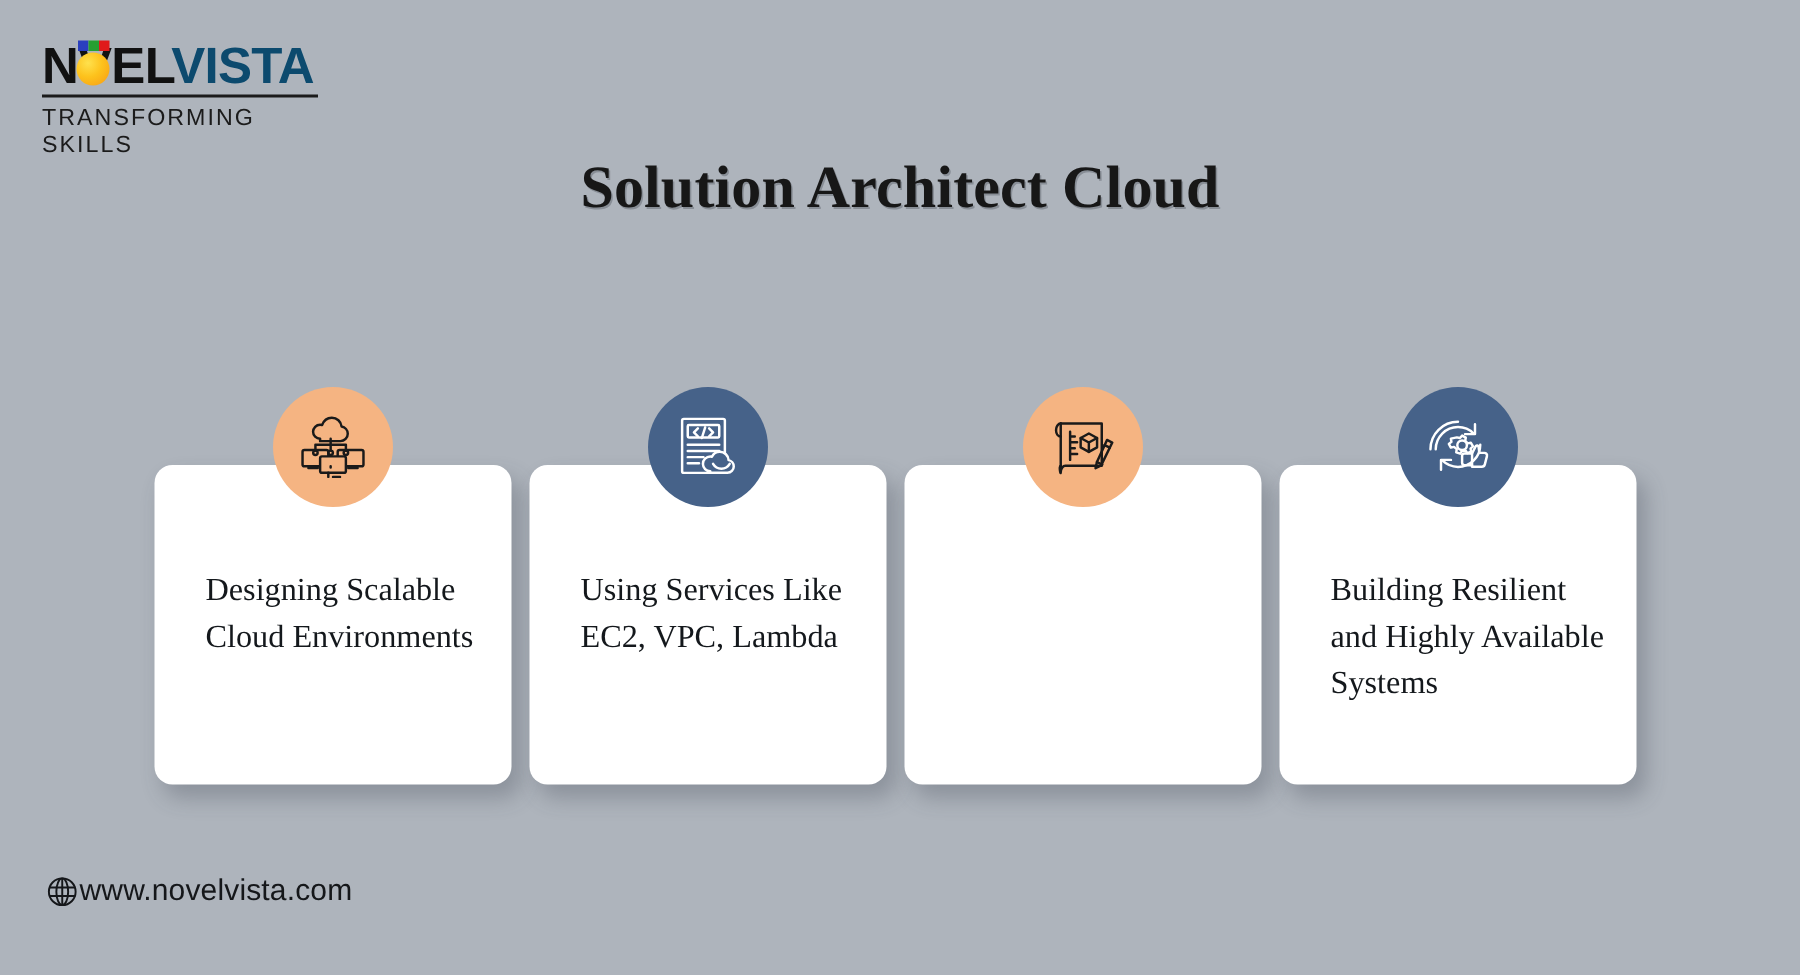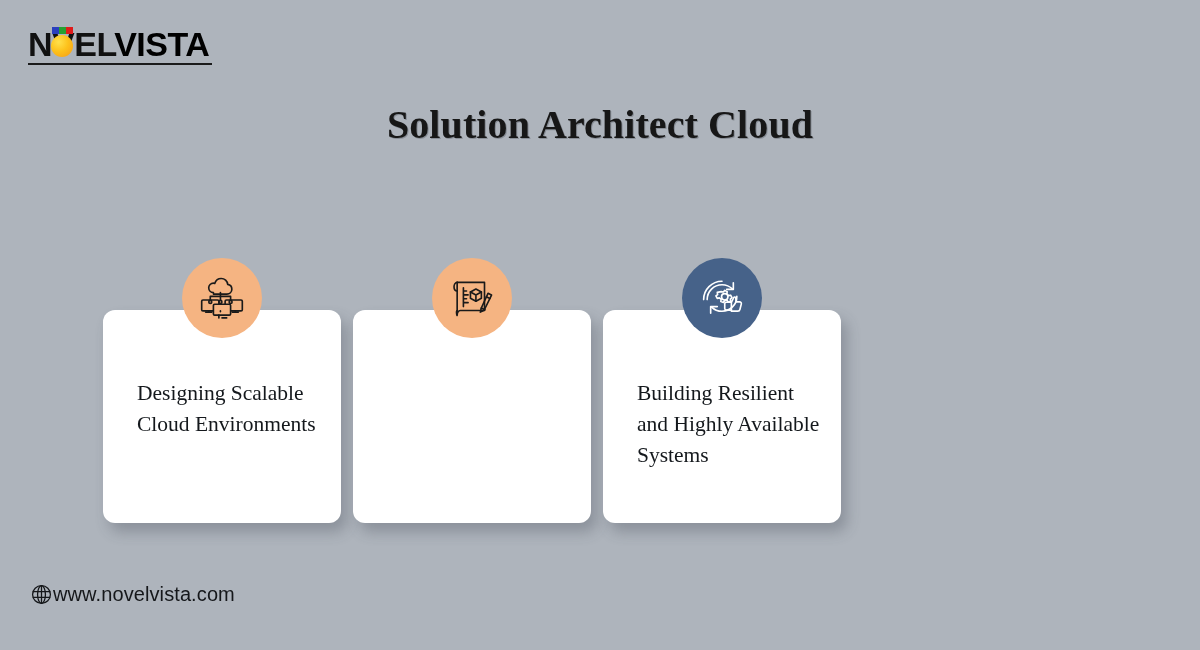--- a/index.html
+++ b/index.html
@@ -27,21 +27,21 @@
     height: 36px;
     white-space: nowrap;
     font-family: "Liberation Sans", sans-serif;
     font-weight: bold;
     font-size: 34px;
     letter-spacing: -0.5px;
     line-height: 36px;
   }
   .logo-novel-n { color: #111111; }
   .logo-novel-rest { color: #111111; }
-  .logo-vista { color: #000000; }
+  .logo-vista { color: #0c4a6e; }
   #logo-dot {
     position: absolute;
     left: 23px;
     top: 9px;
     width: 22px;
     height: 22px;
     border-radius: 50%;
     background: radial-gradient(circle at 35% 32%, #ffe14d 0%, #fdc21c 45%, #f79a14 100%);
   }
   #logo-squares {
@@ -165,20 +165,21 @@
   <div id="logo-wordmark">
     <span class="logo-novel-n">N</span><span class="logo-novel-rest">VEL</span><span class="logo-vista">VISTA</span>
     <span id="logo-dot"></span>
     <span id="logo-squares">
       <i class="sq-blue"></i>
       <i class="sq-green"></i>
       <i class="sq-red"></i>
     </span>
   </div>
   <div id="logo-rule"></div>
+  <span id="logo-tagline">TRANSFORMING SKILLS</span>
 </div>
 
 <h1 id="page-title">
   <span>Solution Architect Cloud</span>
 </h1>
 
 <div id="cards-row">
 
   <div class="card-wrap">
     <div class="card-body"></div>
@@ -191,20 +192,34 @@
           <circle cx="43" cy="37" r="1.9"></circle>
         <rect x="6" y="34.5" width="22" height="14" rx="1.6"></rect>
         <rect x="36" y="34.5" width="22" height="14" rx="1.6"></rect>
         <rect x="21" y="40" width="22" height="14" rx="1.6" fill="#f5b482"></rect>
         <path d="M28 54v3.5M32 57.5h6M30 48.5v1M15 48.5v1.5M11 50h8M49 48.5v1.5M45 50h8"></path>
       </svg>
     </div>
     <div class="card-text">Designing Scalable Cloud Environments</div>
   </div>
 
+  <div class="card-wrap">
+    <div class="card-body"></div>
+    <div class="card-icon-circle circle-blue">
+      <svg width="48" height="48" viewBox="0 0 64 64" fill="none" stroke="#ffffff" stroke-width="2.2" stroke-linecap="round" stroke-linejoin="round">
+        <rect x="9" y="7" width="38" height="48" rx="1.5"></rect>
+        <rect x="14" y="12.5" width="28" height="11" rx="1"></rect>
+        <path d="M23 15.5l-3.5 3.5 3.5 3.5M33 15.5l3.5 3.5-3.5 3.5M29.5 14.5l-3 9.5"></path>
+        <path d="M14 30h28M14 35.5h28M14 41h14M14 46.5h10"></path>
+        <path d="M34 53.5c-3.6 0-6.5-2.9-6.5-6.5s2.9-6.5 6.5-6.5c.5 0 1 .06 1.5.17 1.2-2.6 3.9-4.4 7-4.4 4.2 0 7.6 3.3 7.8 7.4 2.6.5 4.6 2.8 4.6 5.6 0 3.1-2.5 5.6-5.6 5.6H34z" fill="#466289"></path>
+        <path d="M36.5 47c1.5 2.6 4.2 4.3 7.4 4.3s5.9-1.7 7.4-4.3"></path>
+      </svg>
+    </div>
+    <div class="card-text">Using Services Like EC2, VPC, Lambda</div>
+  </div>
 
   <div class="card-wrap">
     <div class="card-body"></div>
     <div class="card-icon-circle circle-orange">
       <svg width="50" height="50" viewBox="0 0 64 64" fill="none" stroke="#1a1a1a" stroke-width="2.1" stroke-linecap="round" stroke-linejoin="round">
         <path d="M13 12c-2.2 0-4 2.5-4 5.6S10.8 23 13 23"></path>
         <path d="M13 12h35v36H17c-2.2 0-4 2.5-4 5.6S11.2 48 13 48"></path>
         <path d="M13 12v36M13 23v25"></path>
         <path d="M21 19v24M21 23h4M21 28h6M21 33h4M21 38h6"></path>
         <path d="M37 20.5l7 3.8v8l-7 3.8-7-3.8v-8z"></path>

